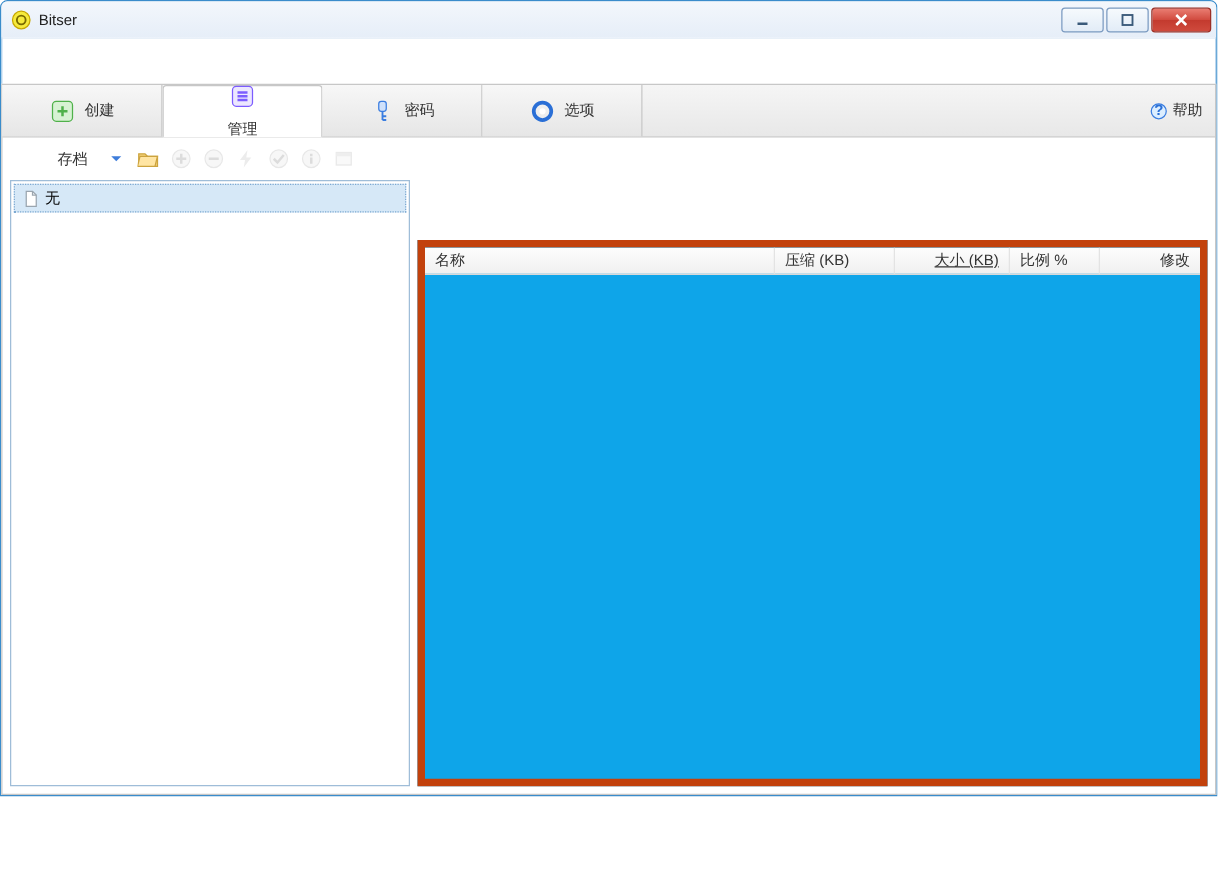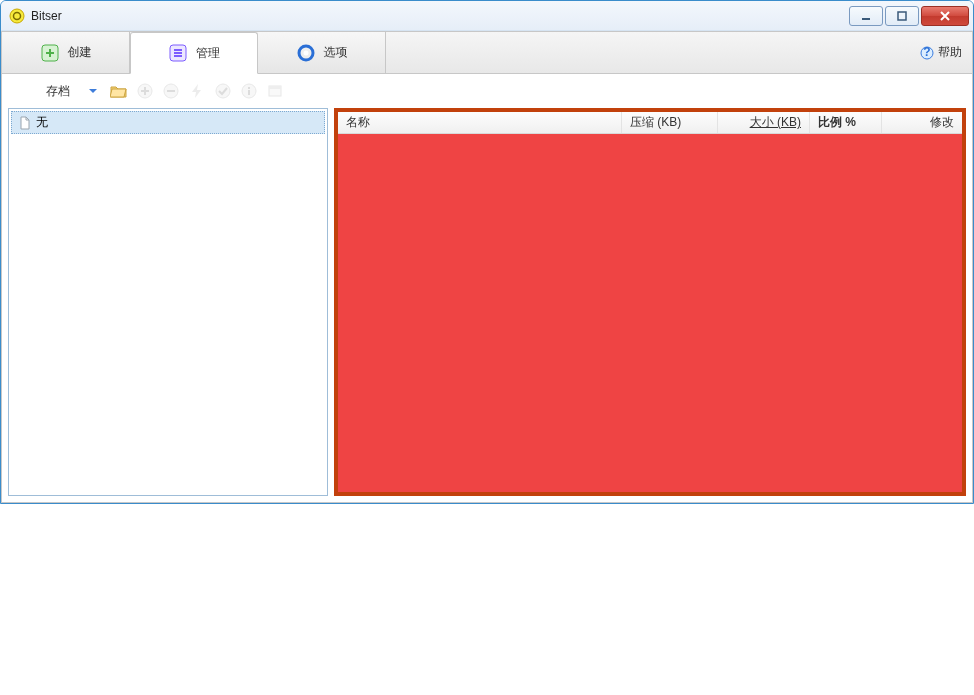--- a/index.html
+++ b/index.html
@@ -1,26 +1,27 @@
 <!DOCTYPE html>
 <html><head>
 <meta charset="utf-8">
 <style>
   * { box-sizing: border-box; margin: 0; padding: 0; font-family: "Microsoft YaHei", "Segoe UI", Tahoma, sans-serif; font-size: 12px; }
   html, body { width: 974px; height: 695px; overflow: hidden; }
   body { background: #fff; }
 
   
   .window {
-    width: 974px; height: 504px;
+    width: 974px; height: 637px;
     border: 1px solid #3a8ccb;
     border-radius: 6px 6px 0 0;
     background: #fff;
     display: flex; flex-direction: column;
     box-shadow: inset 0 0 0 1px #bcd7ee;
+    gap: 36px;
   }
   .titlebar {
     height: 30px;
     background: linear-gradient(#f3f7fc, #e6eef8);
     border-bottom: 1px solid #d6e4f2;
     display: flex; align-items: center;
     padding: 0 4px 0 8px;
     border-radius: 5px 5px 0 0;
   }
   .titlebar .app-icon {
@@ -79,20 +80,21 @@
   .tab.active {
     background: #fff;
     border-bottom: 1px solid #fff;
     margin-bottom: -1px;
     position: relative;
     z-index: 2;
     border-top: 1px solid #c7c7c7;
     border-left: 1px solid #c7c7c7;
     border-right: 1px solid #c7c7c7;
     border-radius: 3px 3px 0 0;
+    flex-direction: column;
   }
   .tab .tab-icon { width: 20px; height: 20px; display:flex; align-items:center; justify-content:center; }
   .tab-spacer { flex: 1; }
   .help-link {
     align-self: center;
     display: flex; align-items: center; gap: 4px;
     color: #333;
     padding: 2px 4px;
     cursor: default;
   }
@@ -122,24 +124,25 @@
     padding: 0 6px 6px 6px;
   }
   .tree-pane {
     width: 320px;
     border: 1px solid #9fbdd8;
     background: #fff;
     overflow: auto;
   }
   .list-pane {
     flex: 1;
-    border: 4px solid #c2410c;
-    background: #ef4444;
+    border: 6px solid #c2410c;
+    background: #0ea5e9;
     display: flex; flex-direction: column;
     overflow: hidden;
+    margin-top: 48px;
   }
   .tree-item {
     display: flex; align-items: center;
     gap: 4px;
     padding: 2px 6px;
     background: #d6e8f7;
     border: 1px dotted #7da9d1;
     margin: 2px;
   }
   .tree-item .file-icon { width:14px; height:14px; }
@@ -153,21 +156,21 @@
   .col {
     border-right: 1px solid #e3e3e3;
     display: flex; align-items: center;
     padding: 0 8px;
     color: #333;
     white-space: nowrap;
   }
   .col.name { flex: 1; }
   .col.comp { width: 96px; justify-content: flex-start; }
   .col.size { width: 92px; justify-content: flex-end; text-decoration: underline; }
-  .col.ratio { width: 72px; justify-content: flex-start; font-weight: bold; }
+  .col.ratio { width: 72px; justify-content: flex-start; }
   .col.modified { width: 80px; justify-content: flex-end; border-right: none; }
 
 </style>
 </head>
 <body>
 
 <div class="window">
 
   <div class="titlebar">
     <span class="app-icon">
@@ -214,20 +217,29 @@
             <svg width="20" height="20" viewBox="0 0 20 20">
                 <rect x="2" y="2" width="16" height="16" rx="3" fill="#ece7ff" stroke="#7c5cff"></rect>
                 <path d="M6 7 H14 M6 10 H14 M6 13 H14" stroke="#7c5cff" stroke-width="2"></path>
               </svg>
           </span>
           <span>管理</span>
         </div>
         <div class="tab">
           <span class="tab-icon">
             <svg width="20" height="20" viewBox="0 0 20 20">
+                <rect x="7" y="2" width="6" height="8" rx="2" fill="#cfe1fb" stroke="#3a7de0"></rect>
+                <path d="M10 10 V17 M10 14 H13 M10 17 H13" stroke="#3a7de0" stroke-width="1.5"></path>
+              </svg>
+          </span>
+          <span>密码</span>
+        </div>
+        <div class="tab">
+          <span class="tab-icon">
+            <svg width="20" height="20" viewBox="0 0 20 20">
                 <circle cx="10" cy="10" r="7" fill="none" stroke="#2a6fd6" stroke-width="3"></circle>
                 <circle cx="10" cy="10" r="2.5" fill="#fff"></circle>
               </svg>
           </span>
           <span>选项</span>
         </div>
         <div class="tab-spacer"></div>
         <div class="help-link">
           <span class="help-icon">
             <svg width="14" height="14" viewBox="0 0 14 14">

